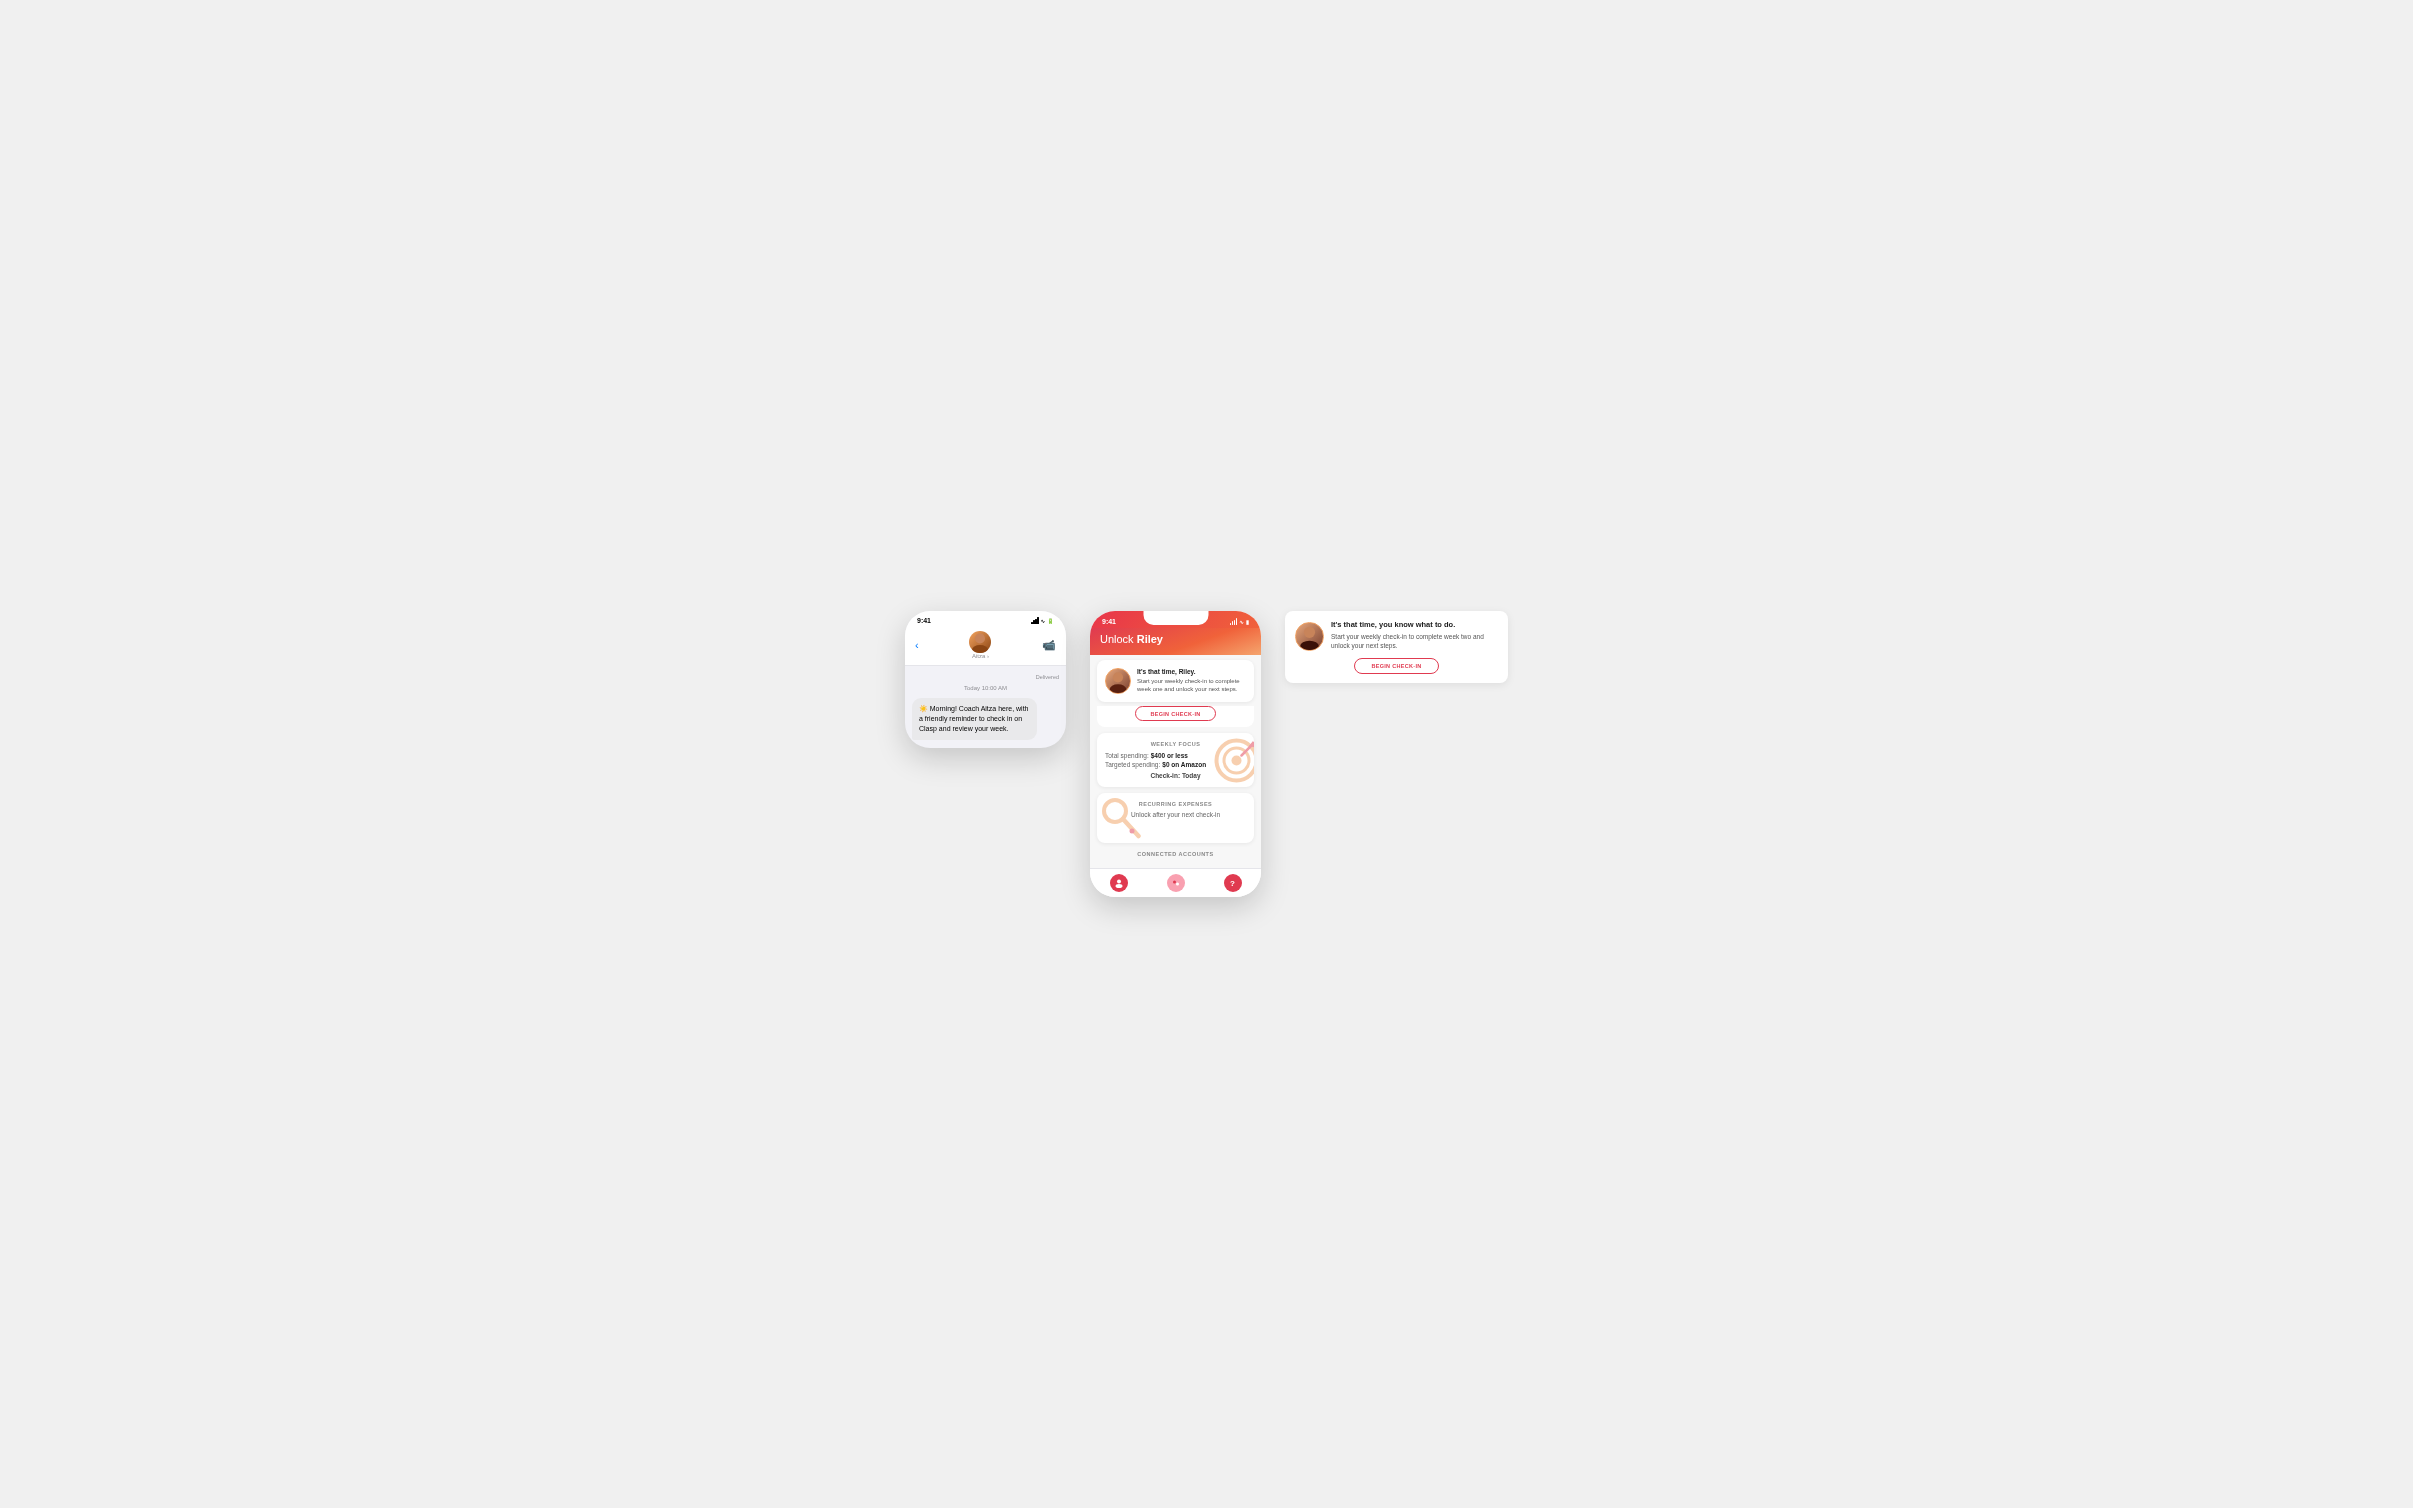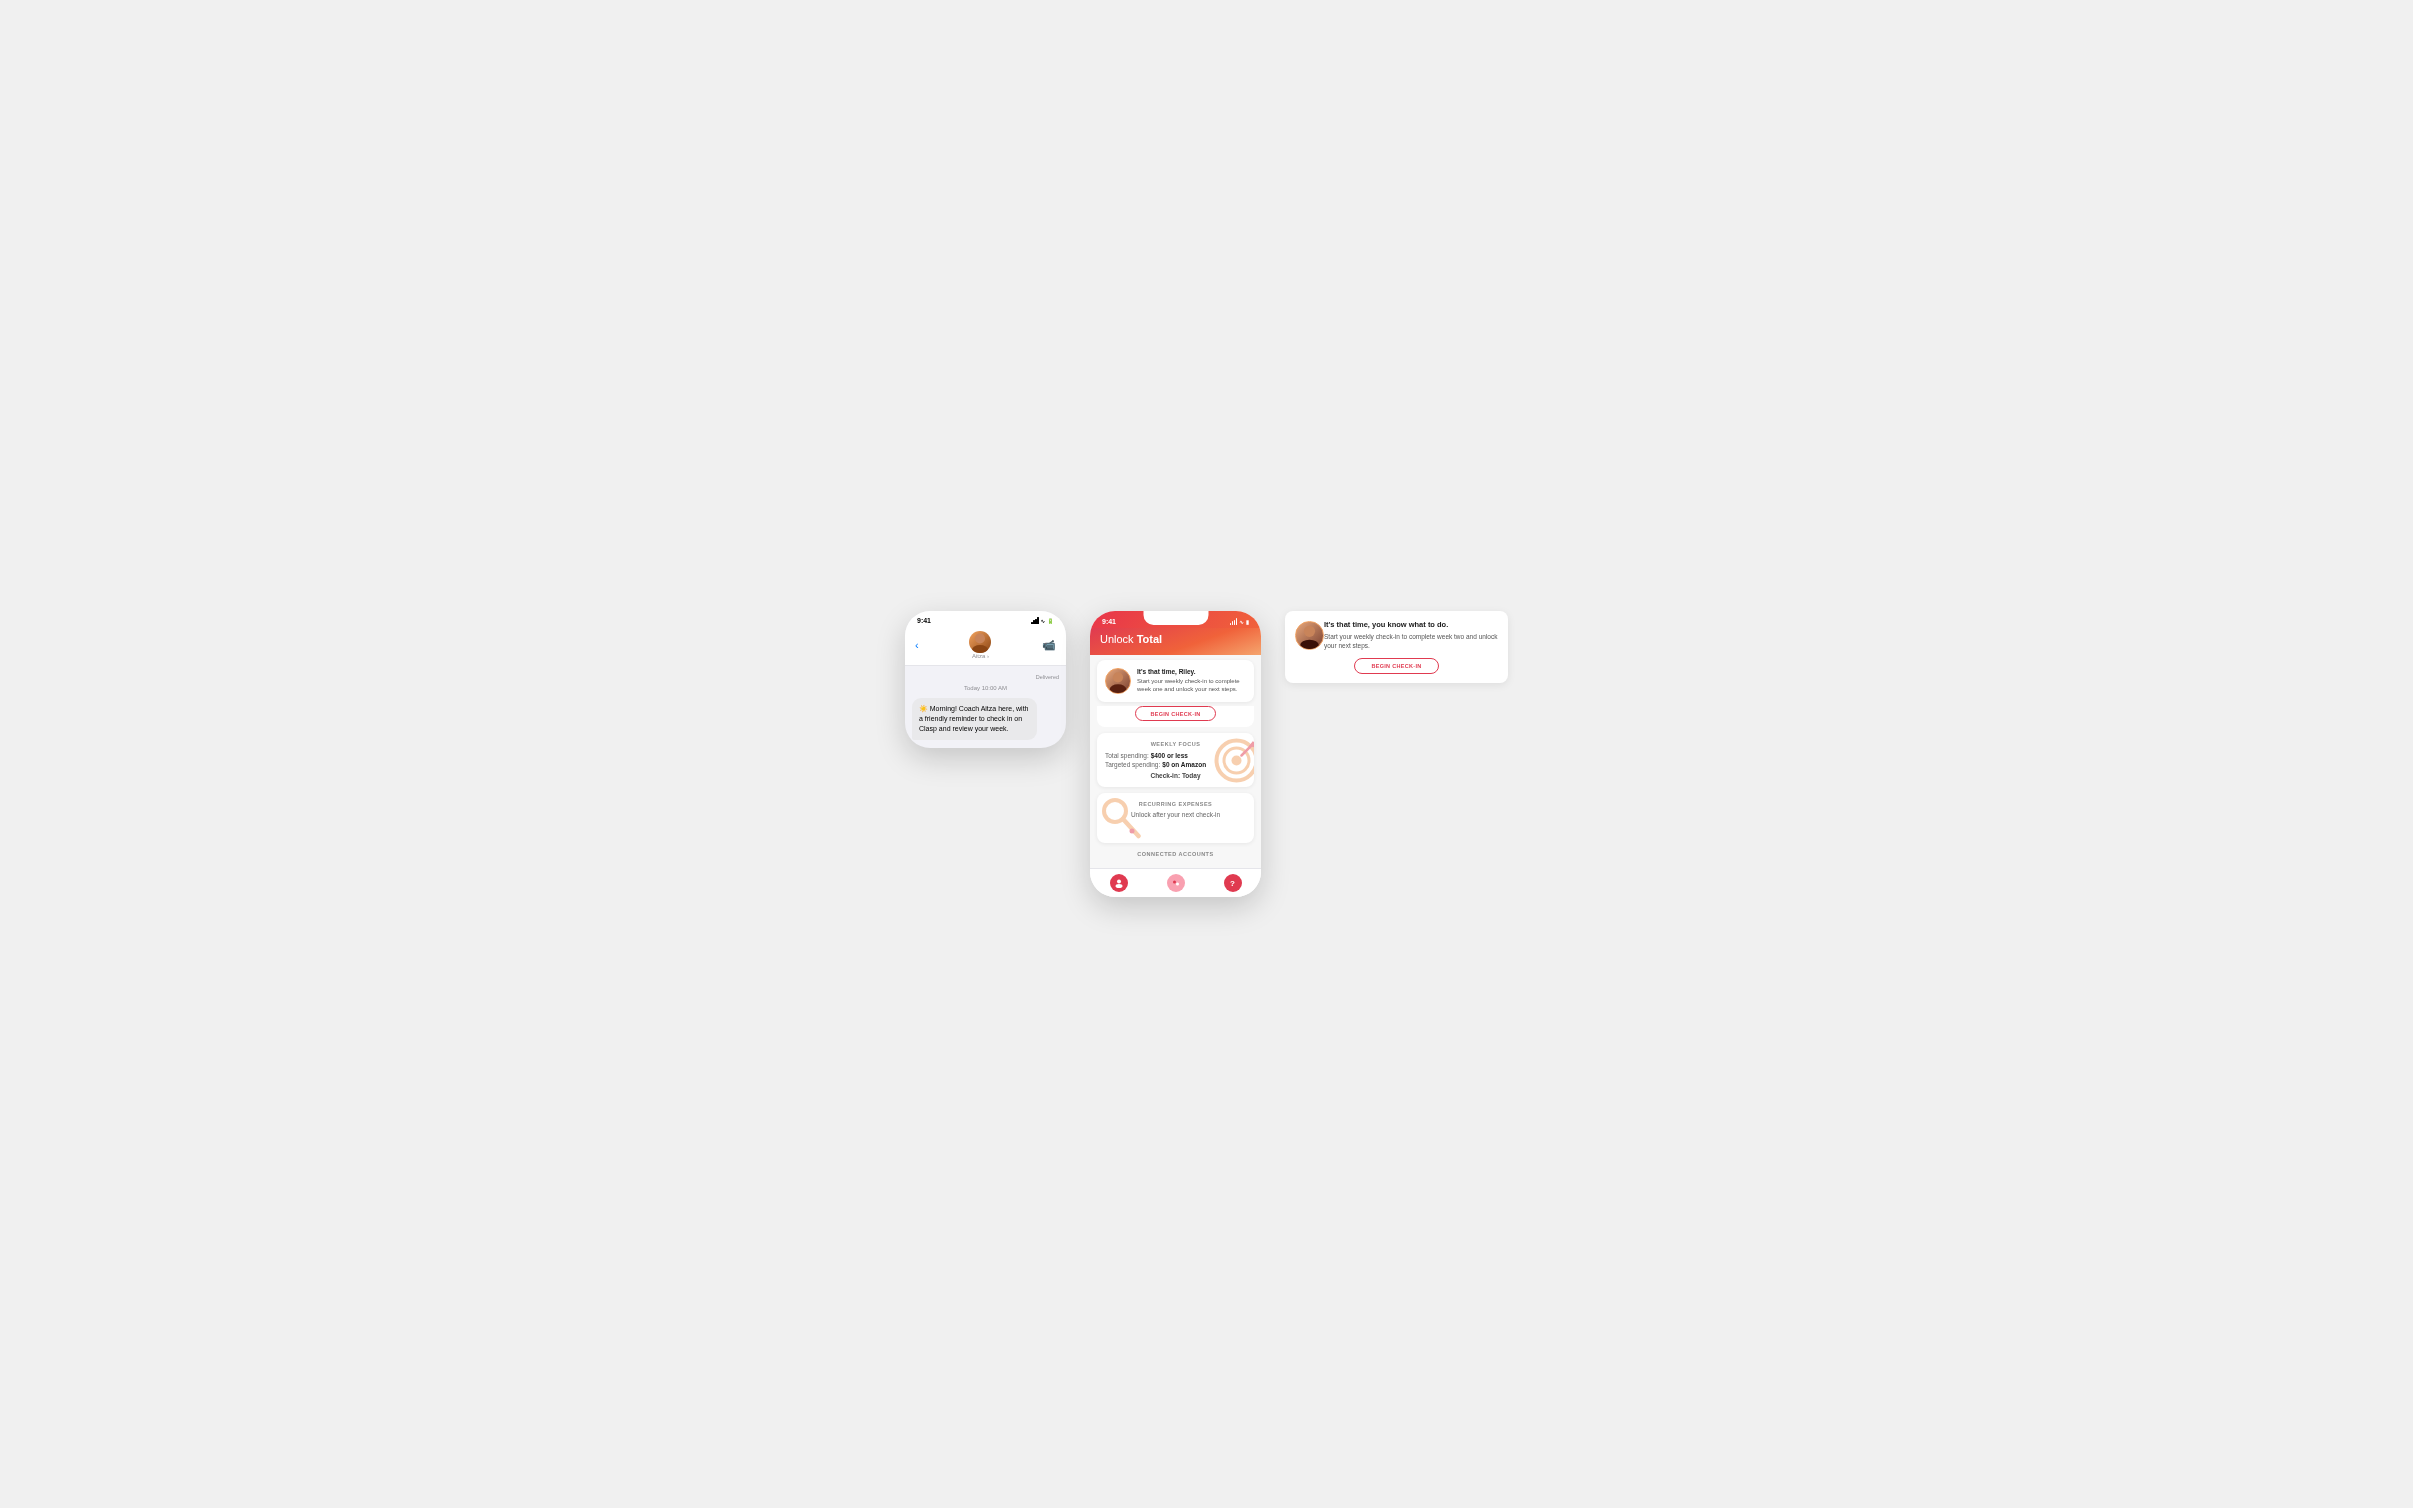--- a/index.html
+++ b/index.html
@@ -198,21 +198,21 @@
       flex: 1;
     }
     .coach-card {
       background: #fff;
       border-radius: 8px;
       padding: 9px 10px;
       box-shadow: 0 2px 8px rgba(0,0,0,0.08);
       display: flex;
       flex-direction: column;
     }
-    .coach-card-inner { display: flex; align-items: center; }
+    .coach-card-inner { display: flex; align-items: flex-end; gap: 7px; }
     .coach-card-avatar {
       width: 29px; height: 29px;
       border-radius: 50%;
       background: linear-gradient(135deg, #e8a87c, #7a4030);
       flex-shrink: 0;
       border: 1px solid #f0a060;
       overflow: hidden;
       display: flex; align-items: center; justify-content: center;
     }
     .coach-card-avatar svg { width: 100%; height: 100%; }
@@ -302,21 +302,21 @@
           <span style="height:5px"></span>
           <span style="height:6.5px"></span>
         </div>
         <span>∿</span>
         <span>▮</span>
       </div>
     </div>
 
     <div class="app-header">
       <div>
-        <span class="welcome">Unlock </span><span class="welcome welcome-name">Total</span>
+        <span class="welcome">Unlock </span><span class="welcome welcome-name">Riley</span>
       </div>
     </div>
 
     <div class="app-content">
 
       <div class="card card-checkin">
         <div class="coach-avatar">
           <svg viewBox="0 0 52 52" class="person-svg">
             <circle cx="26" cy="18" r="11" fill="#c8845a"></circle>
             <ellipse cx="26" cy="44" rx="18" ry="11" fill="#5a2010"></ellipse>

